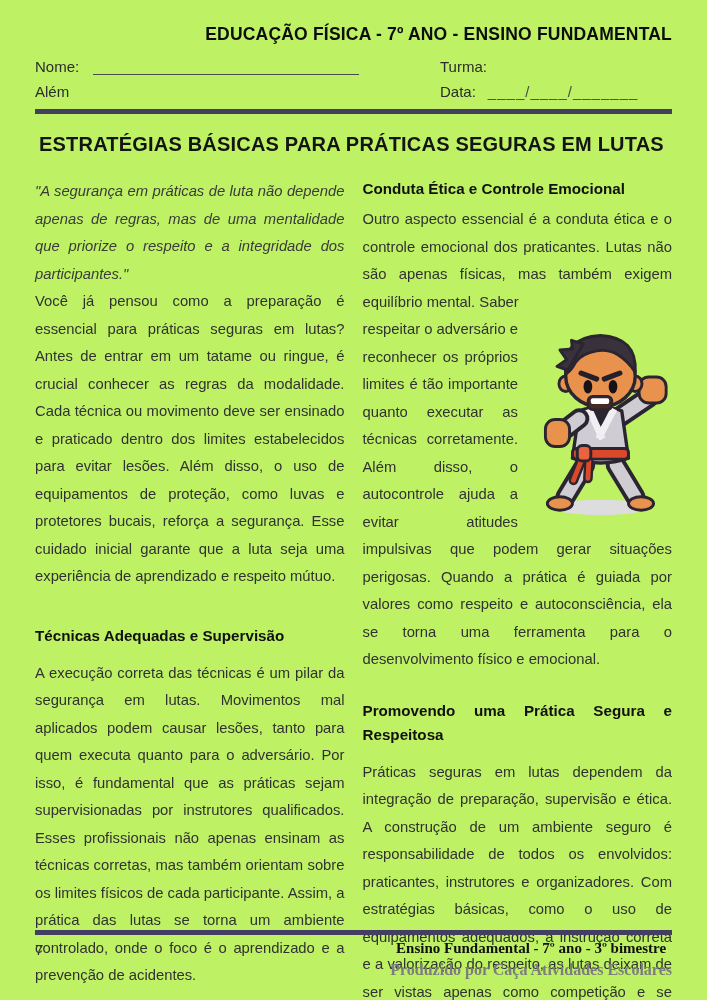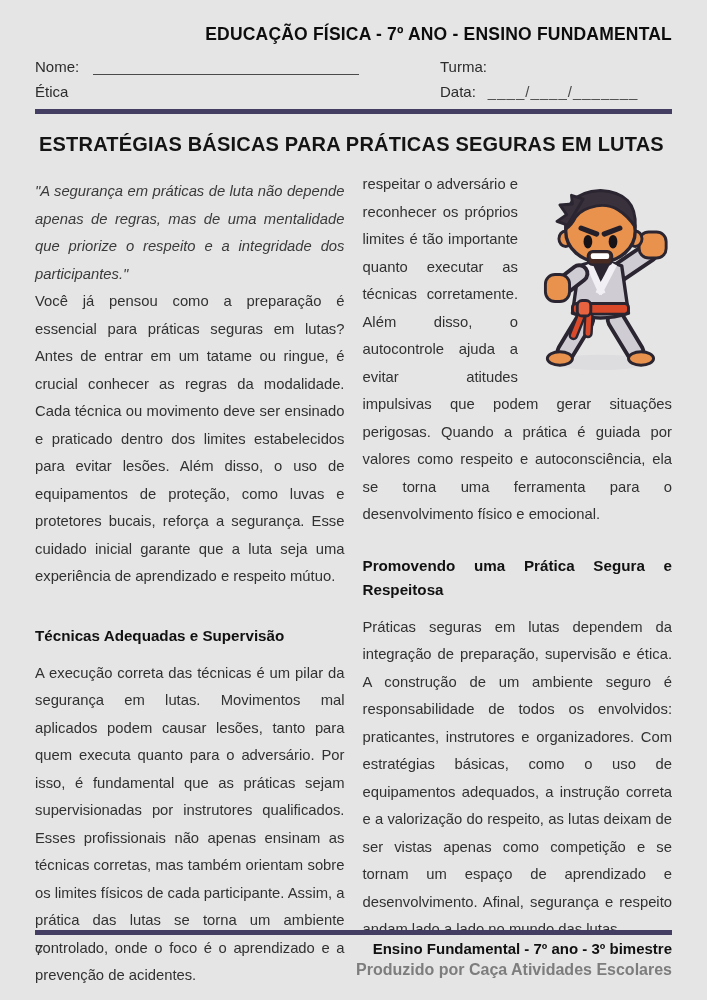--- a/index.html
+++ b/index.html
@@ -1,21 +1,21 @@
 <!DOCTYPE html>
 <html lang="pt-BR"><head>
 <meta charset="utf-8">
 <style>
   html,body{margin:0;padding:0;background:#ffffff;}
   .page{
     position:relative;
     width:707px;height:1000px;
     box-sizing:border-box;
     padding:24px 35px 0 35px;
-    background:#e5e5e5;
+    background:#bef264;
     font-family:"Liberation Sans", sans-serif;
     color:#313131;
     overflow:hidden;
   }
   
   .hdr-title{
     text-align:right;
     font-size:17.5px;
     font-weight:bold;
     color:#0d0d0d;
@@ -82,39 +82,39 @@
     width:145px;height:198px;
     margin:4px 0 2px 9px;
   }
   
   .footer{
     position:absolute;
     left:35px;right:35px;top:921px;
   }
   .footer-row{display:flex;justify-content:space-between;align-items:flex-start;margin-top:5px;}
   .page-num{font-size:15px;color:#333333;padding-top:1px;}
-  .footer-right{text-align:right;}
+  .footer-right{text-align:center;font-family:Liberation Serif, serif;}
   .f1{font-size:15px;font-weight:bold;color:#101010;}
   .f2{font-size:16px;font-weight:bold;color:#7d7d7d;margin-top:4px;}
 </style>
 </head>
 <body>
 
 <div class="page">
 
   <header>
     <div class="hdr-title">EDUCAÇÃO FÍSICA - 7º ANO - ENSINO FUNDAMENTAL</div>
     <div class="hdr-fields">
       <div class="hdr-left">
         <div class="field-row">
           <span class="lbl">Nome:</span>
           <span class="write-line"></span>
         </div>
         <div class="field-row">
-          <span class="lbl">Ética</span>
+          <span class="lbl">Além</span>
         </div>
       </div>
       <div class="hdr-right">
         <div class="field-row">
           <span class="lbl">Turma:</span>
         </div>
         <div class="field-row">
           <span class="lbl">Data:</span>
           <span class="blank-text">____/____/_______</span>
         </div>
@@ -130,20 +130,22 @@
     <div class="col">
       <p class="quote">"A segurança em práticas de luta não depende apenas de regras, mas de uma mentalidade que priorize o respeito e a integridade dos participantes."</p>
 
       <p class="body">Você já pensou como a preparação é essencial para práticas seguras em lutas? Antes de entrar em um tatame ou ringue, é crucial conhecer as regras da modalidade. Cada técnica ou movimento deve ser ensinado e praticado dentro dos limites estabelecidos para evitar lesões. Além disso, o uso de equipamentos de proteção, como luvas e protetores bucais, reforça a segurança. Esse cuidado inicial garante que a luta seja uma experiência de aprendizado e respeito mútuo.</p>
 
       <h2 class="sec tight">Técnicas Adequadas e Supervisão</h2>
       <p class="body">A execução correta das técnicas é um pilar da segurança em lutas. Movimentos mal aplicados podem causar lesões, tanto para quem executa quanto para o adversário. Por isso, é fundamental que as práticas sejam supervisionadas por instrutores qualificados. Esses profissionais não apenas ensinam as técnicas corretas, mas também orientam sobre os limites físicos de cada participante. Assim, a prática das lutas se torna um ambiente controlado, onde o foco é o aprendizado e a prevenção de acidentes.</p>
     </div>
 
     <div class="col">
+      <h2 class="sec">Conduta Ética e Controle Emocional</h2>
+      <p class="body">Outro aspecto essencial é a conduta ética e o controle emocional dos praticantes. Lutas não são apenas físicas, mas também exigem equilíbrio mental. Saber</p>
 
       <div class="flow">
         
         <svg class="kid-figure" viewBox="0 0 150 205" xmlns="http://www.w3.org/2000/svg" aria-hidden="true">
           <ellipse cx="76" cy="194" rx="50" ry="8" fill="#dddde0"></ellipse>
 
           <path d="M60 150 L40 183" stroke="#2a2530" stroke-width="21" stroke-linecap="round" fill="none"></path>
           <path d="M92 150 L112 183" stroke="#2a2530" stroke-width="21" stroke-linecap="round" fill="none"></path>
           <path d="M60 150 L40 183" stroke="#cfccd4" stroke-width="13" stroke-linecap="round" fill="none"></path>
           <path d="M92 150 L112 183" stroke="#cfccd4" stroke-width="13" stroke-linecap="round" fill="none"></path>

